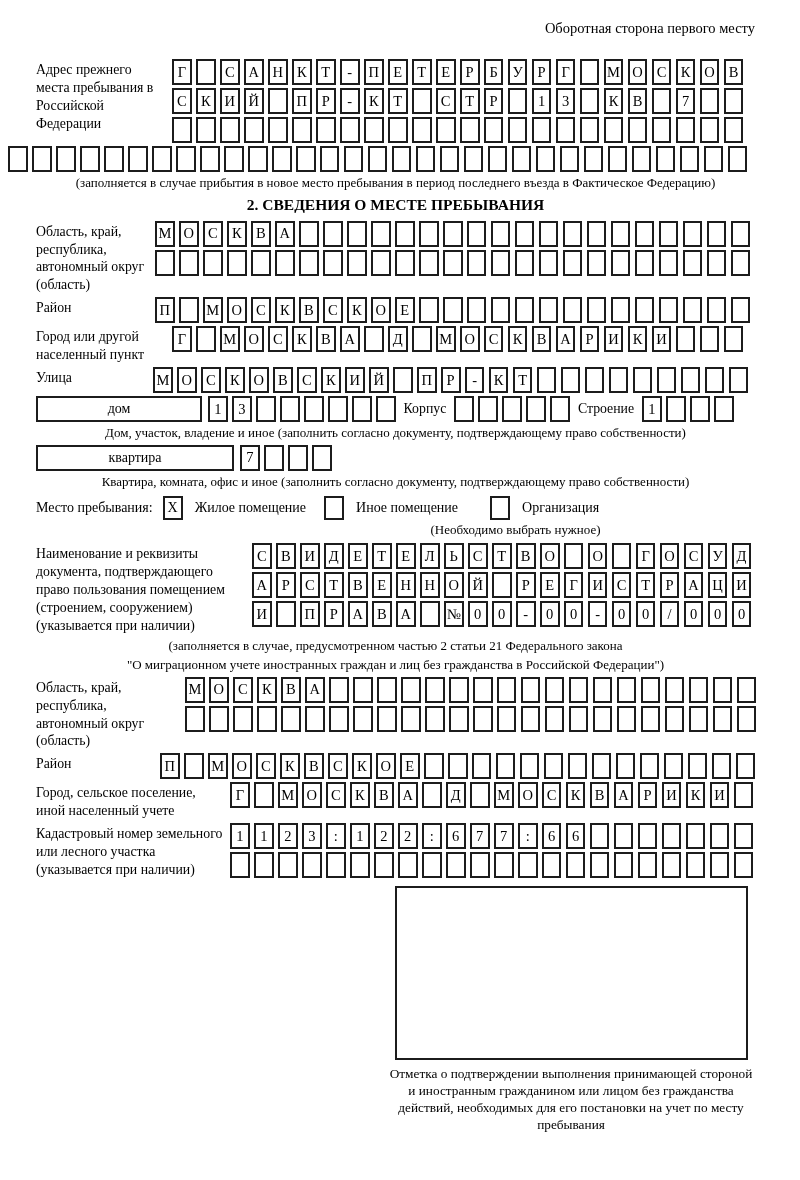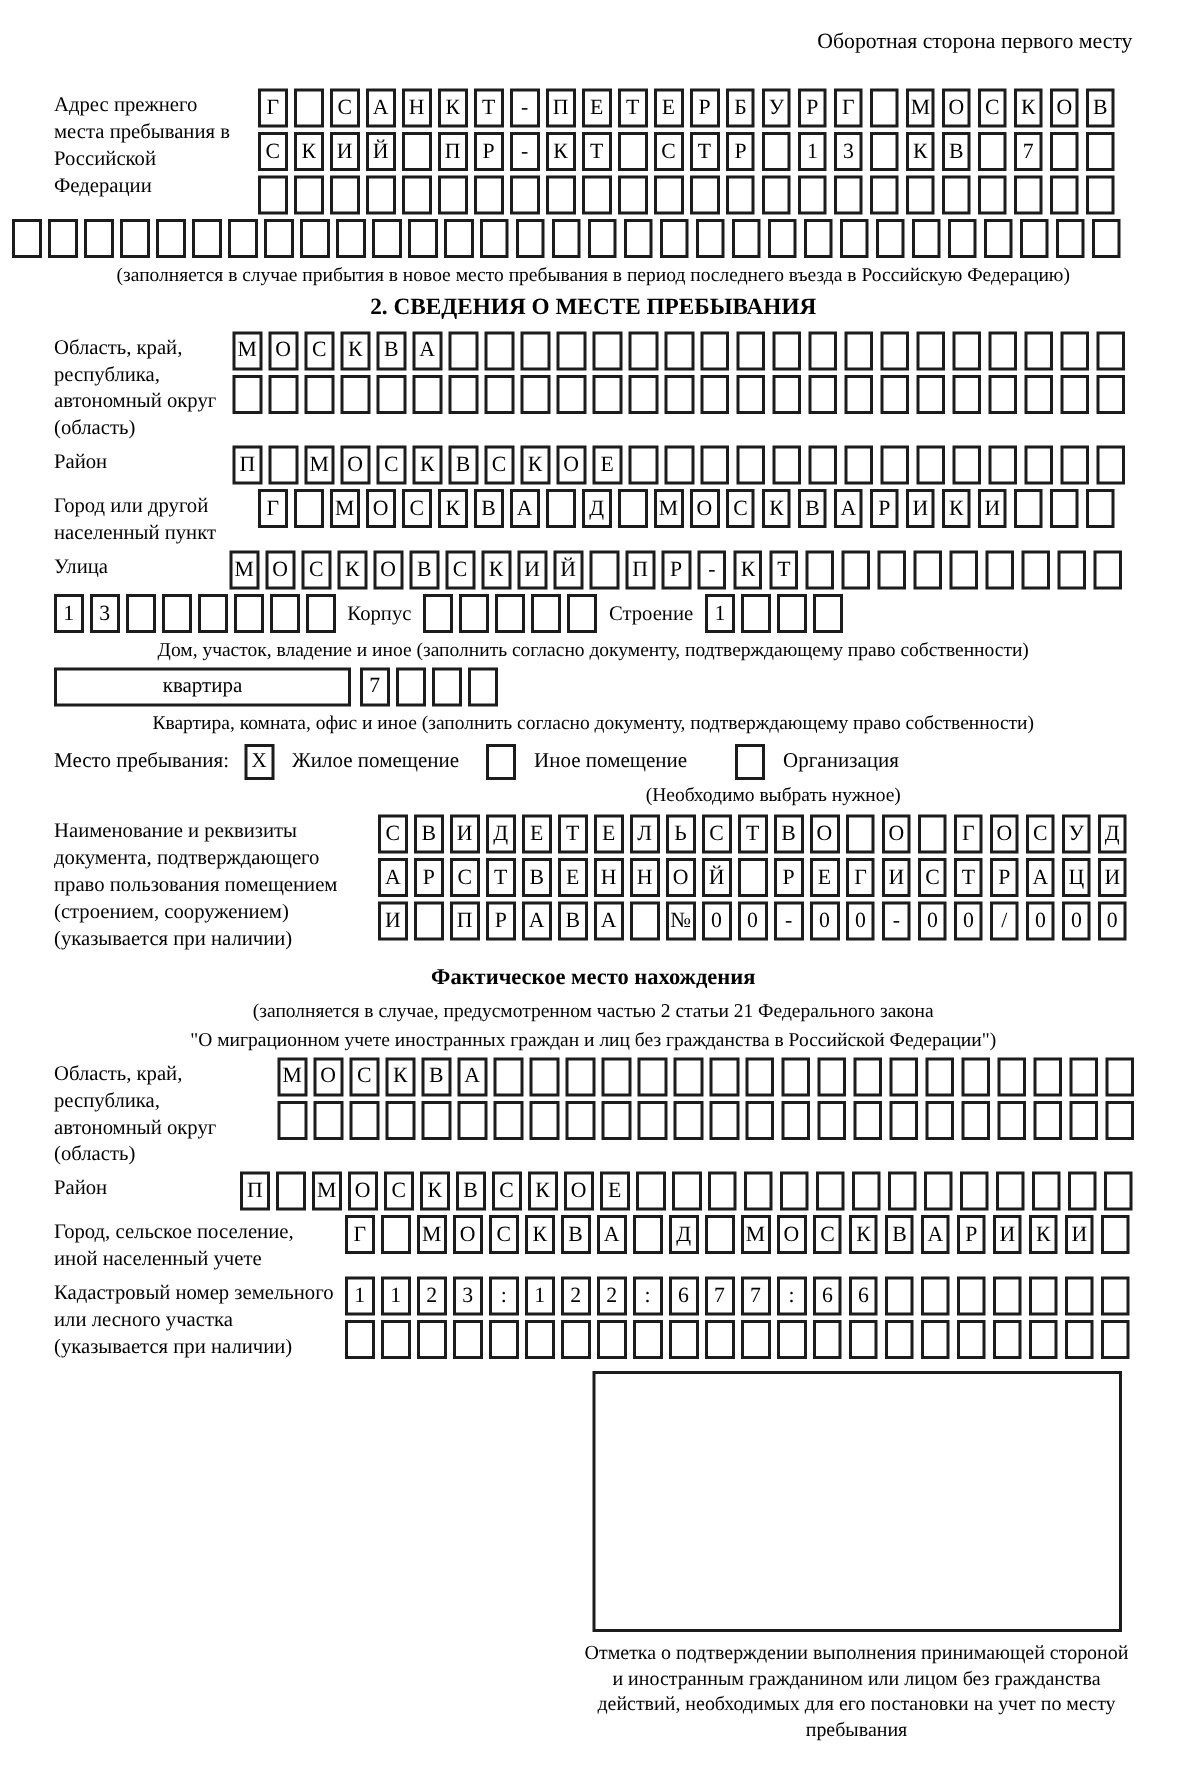--- a/index.html
+++ b/index.html
@@ -187,21 +187,21 @@
       <div class="cell"></div>
       <div class="cell"></div>
       <div class="cell"></div>
       <div class="cell"></div>
       <div class="cell"></div>
       <div class="cell"></div>
       <div class="cell"></div>
       <div class="cell"></div>
       <div class="cell"></div>
     </div>
-  <div class="note centered">(заполняется в случае прибытия в новое место пребывания в период последнего въезда в Российскую Федерацию)</div>
+  <div class="note centered">(заполняется в случае прибытия в новое место пребывания в период последнего въезда в Фактическое Федерацию)</div>
 
   <div class="sec-title">2. СВЕДЕНИЯ О МЕСТЕ ПРЕБЫВАНИЯ</div>
 
   <div class="field">
     <div class="flabel lw-reg1">Область, край, республика, автономный округ (область)</div>
     <div class="cellcol">
       <div class="cells">
           <div class="cell">М</div>
           <div class="cell">О</div>
           <div class="cell">С</div>
@@ -350,20 +350,21 @@
           <div class="cell"></div>
           <div class="cell"></div>
           <div class="cell"></div>
           <div class="cell"></div>
           <div class="cell"></div>
         </div>
     </div>
   </div>
 
   <div class="house-row">
+    <div class="wide-box box-dom">дом</div>
     <div class="cells">
         <div class="cell">1</div>
         <div class="cell">3</div>
         <div class="cell"></div>
         <div class="cell"></div>
         <div class="cell"></div>
         <div class="cell"></div>
         <div class="cell"></div>
         <div class="cell"></div>
       </div>
@@ -481,21 +482,20 @@
           <div class="cell">0</div>
           <div class="cell">0</div>
           <div class="cell">/</div>
           <div class="cell">0</div>
           <div class="cell">0</div>
           <div class="cell">0</div>
         </div>
     </div>
   </div>
 
-  <div class="sub-title">Фактическое место нахождения</div>
   <div class="note centered">(заполняется в случае, предусмотренном частью 2 статьи 21 Федерального закона</div>
   <div class="note centered">"О миграционном учете иностранных граждан и лиц без гражданства в Российской Федерации")</div>
 
   <div class="field">
     <div class="flabel lw-reg2">Область, край, республика, автономный округ (область)</div>
     <div class="cellcol">
       <div class="cells">
           <div class="cell">М</div>
           <div class="cell">О</div>
           <div class="cell">С</div>

